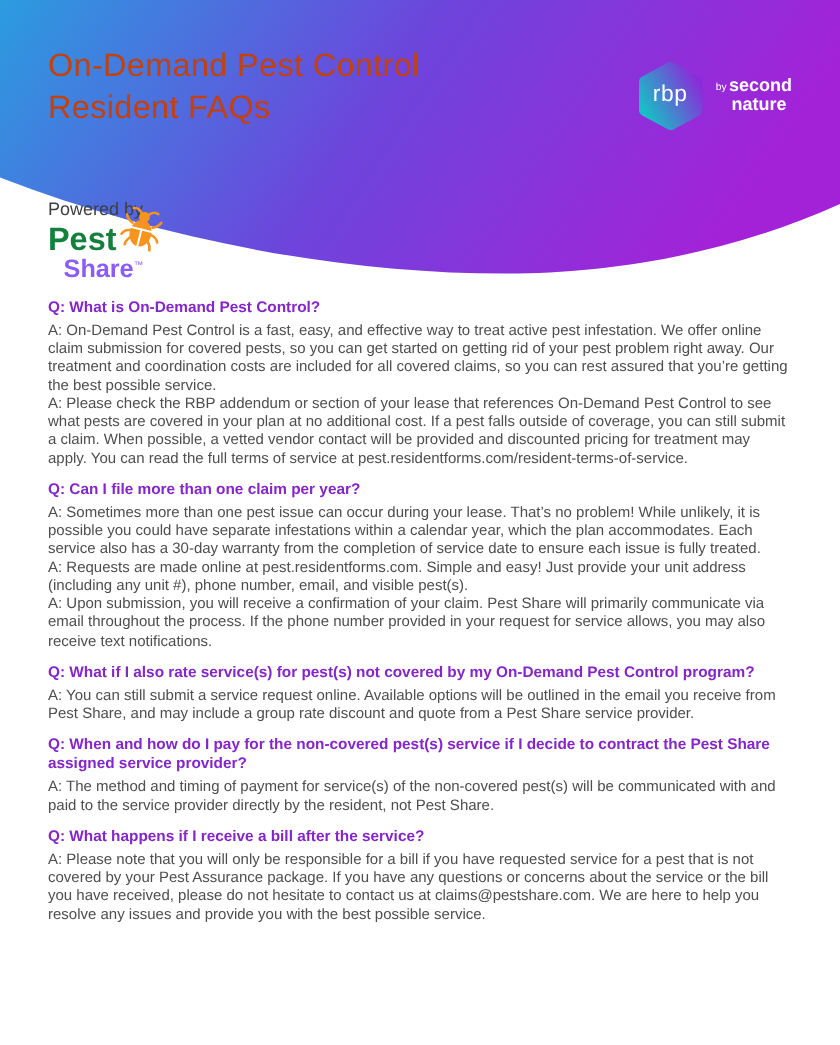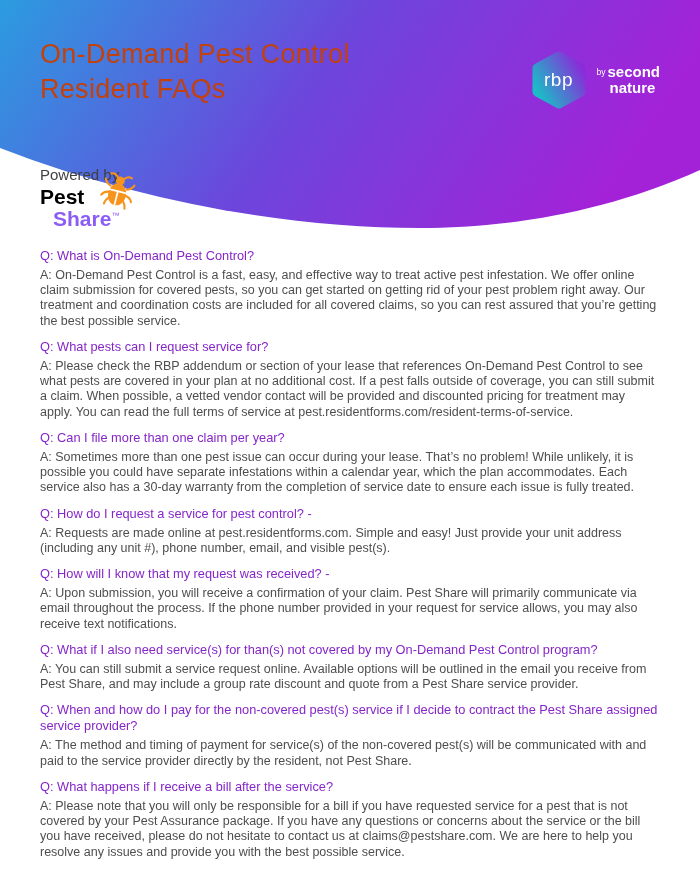--- a/index.html
+++ b/index.html
@@ -92,23 +92,23 @@
   .powered-by-label {
     font-size: 15px;
     color: #3f3f3f;
     margin-bottom: 3px;
   }
   .pestshare-lockup {
     position: relative;
     line-height: 1;
   }
   .ps-word1 {
-    color: #000000;
-    font-weight: 700;
-    font-size: 21px;
+    color: #15803d;
+    font-weight: 700;
+    font-size: 27px;
     display: block;
   }
   .ps-word2 {
     color: #8b5cf6;
     font-weight: 700;
     font-size: 21px;
     display: block;
     padding-left: 13px;
     margin-top: 1px;
   }
@@ -125,21 +125,21 @@
     height: 38px;
   }
 
   
   .content {
     padding: 10px 40px 0 40px;
   }
   .faq .q {
     color: #8526C9;
     font-size: 12.8px;
-    font-weight: 400;
+    font-weight: 700;
     line-height: 1.25;
     margin: 10px 0 4px 0;
   }
   .faq .a {
     color: #4E4E4E;
     font-size: 12.5px;
     font-weight: 400;
     line-height: 1.22;
     margin: 0;
   }
@@ -216,41 +216,38 @@
   </div>
 </div>
 
 <div class="content" id="faq-list">
   <div class="faq">
     <h3 class="q">Q: What is On-Demand Pest Control?</h3>
     <p class="a">A: On-Demand Pest Control is a fast, easy, and effective way to treat active pest infestation. We offer online claim submission for covered pests, so you can get started on getting rid of your pest problem right away. Our treatment and coordination costs are included for all covered claims, so you can rest assured that you’re getting the best possible service.</p>
   </div>
 
   <div class="faq">
-    <h3 class="q">Q: What pests can I request service for?</h3>
     <p class="a">A: Please check the RBP addendum or section of your lease that references On-Demand Pest Control to see what pests are covered in your plan at no additional cost. If a pest falls outside of coverage, you can still submit a claim. When possible, a vetted vendor contact will be provided and discounted pricing for treatment may apply. You can read the full terms of service at pest.residentforms.com/resident-terms-of-service.</p>
   </div>
 
   <div class="faq">
     <h3 class="q">Q: Can I file more than one claim per year?</h3>
     <p class="a">A: Sometimes more than one pest issue can occur during your lease. That’s no problem! While unlikely, it is possible you could have separate infestations within a calendar year, which the plan accommodates. Each service also has a 30-day warranty from the completion of service date to ensure each issue is fully treated.</p>
   </div>
 
   <div class="faq">
-    <h3 class="q">Q: How do I request a service for pest control? -</h3>
     <p class="a">A: Requests are made online at pest.residentforms.com. Simple and easy! Just provide your unit address (including any unit #), phone number, email, and visible pest(s).</p>
   </div>
 
   <div class="faq">
-    <h3 class="q">Q: How will I know that my request was received? -</h3>
     <p class="a">A: Upon submission, you will receive a confirmation of your claim. Pest Share will primarily communicate via email throughout the process. If the phone number provided in your request for service allows, you may also receive text notifications.</p>
   </div>
 
   <div class="faq">
-    <h3 class="q">Q: What if I also need service(s) for than(s) not covered by my On-Demand Pest Control program?</h3>
+    <h3 class="q">Q: What if I also rate service(s) for pest(s) not covered by my On-Demand Pest Control program?</h3>
     <p class="a">A: You can still submit a service request online. Available options will be outlined in the email you receive from Pest Share, and may include a group rate discount and quote from a Pest Share service provider.</p>
   </div>
 
   <div class="faq">
     <h3 class="q">Q: When and how do I pay for the non-covered pest(s) service if I decide to contract the Pest Share assigned service provider?</h3>
     <p class="a">A: The method and timing of payment for service(s) of the non-covered pest(s) will be communicated with and paid to the service provider directly by the resident, not Pest Share.</p>
   </div>
 
   <div class="faq">
     <h3 class="q">Q: What happens if I receive a bill after the service?</h3>

